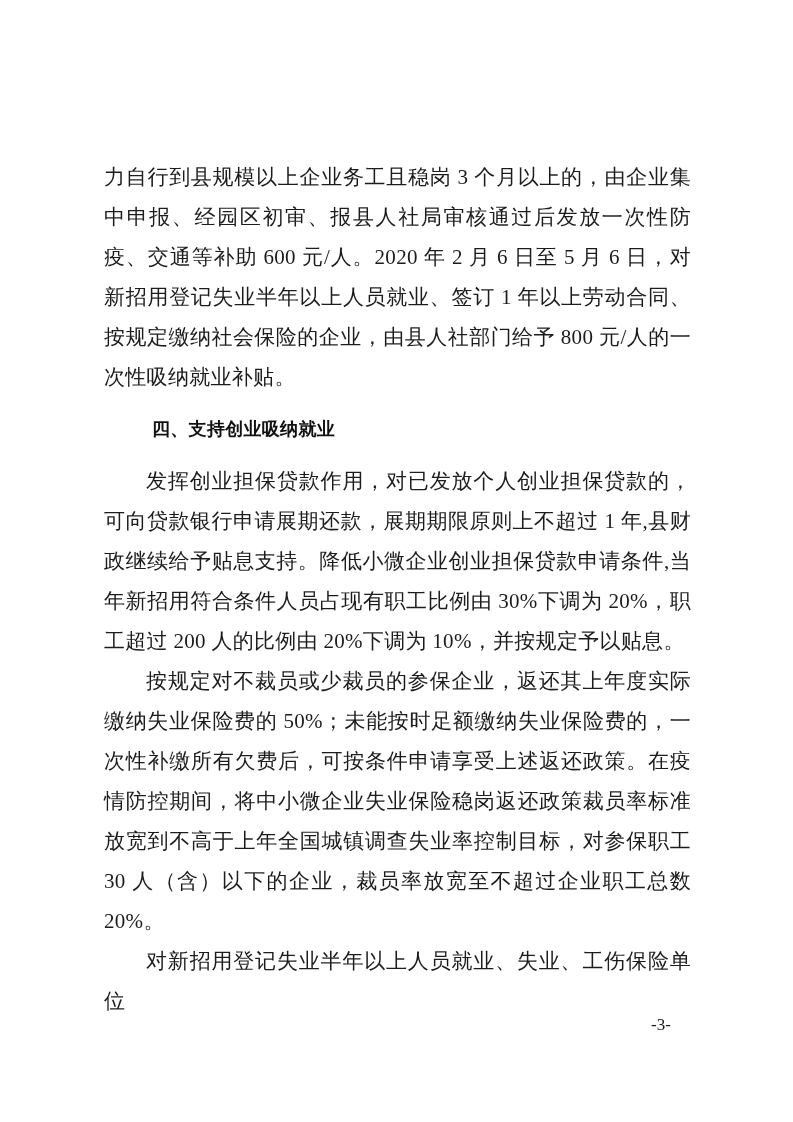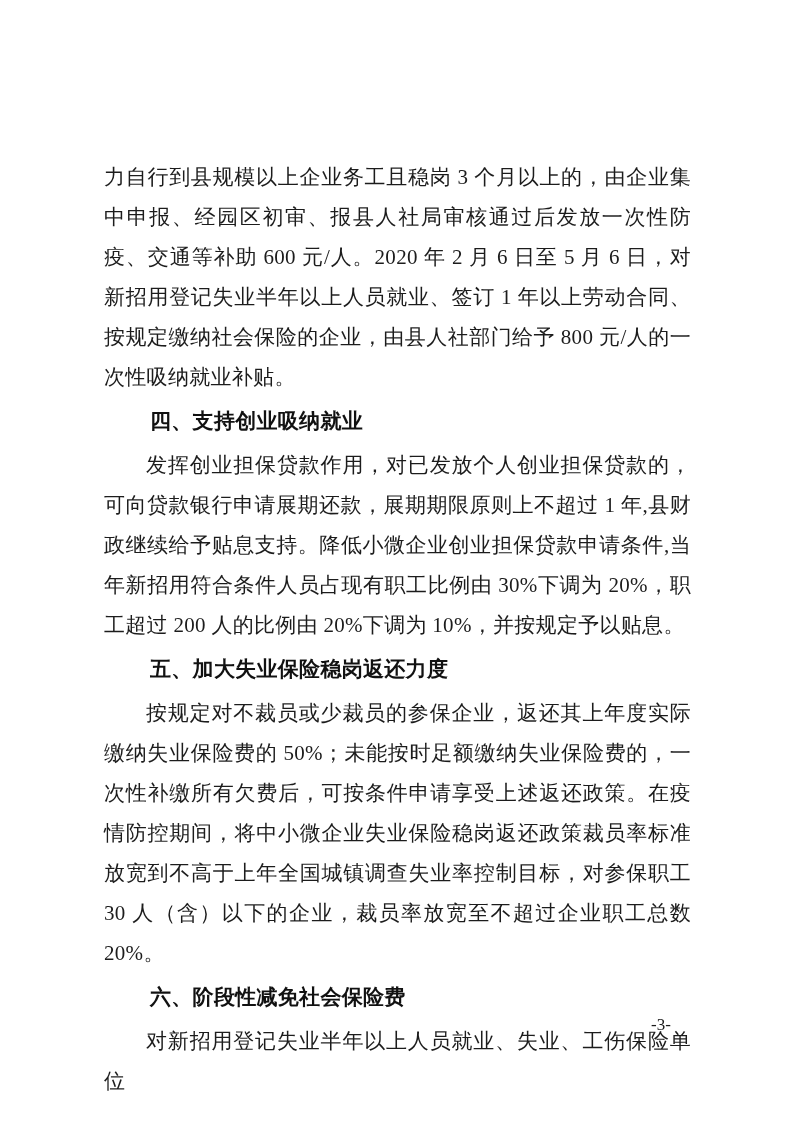--- a/index.html
+++ b/index.html
@@ -28,23 +28,23 @@
   }
   .para {
     margin: 0;
     padding: 0;
     text-indent: 2em;
   }
   .para.no-indent {
     text-indent: 0;
   }
   .heading {
-    margin: 4px;
+    margin: 12px;
     padding: 0;
-    font-size: 21px;
+    font-size: 18px;
     line-height: 40px;
     font-weight: bold;
     text-indent: 2em;
     text-align: left;
     font-family: "Liberation Sans", "DejaVu Sans", sans-serif;
     color: #111111;
   }
   .page-number {
     position: absolute;
     top: 1014px;
@@ -58,19 +58,17 @@
   }
 </style>
 </head>
 <body>
 
 <div class="page">
   <div class="body-text">
     <p class="para no-indent">力自行到县规模以上企业务工且稳岗 3 个月以上的，由企业集中申报、经园区初审、报县人社局审核通过后发放一次性防疫、交通等补助 600 元/人。2020 年 2 月 6 日至 5 月 6 日，对新招用登记失业半年以上人员就业、签订 1 年以上劳动合同、按规定缴纳社会保险的企业，由县人社部门给予 800 元/人的一次性吸纳就业补贴。</p>
     <h2 class="heading">四、支持创业吸纳就业</h2>
     <p class="para">发挥创业担保贷款作用，对已发放个人创业担保贷款的，可向贷款银行申请展期还款，展期期限原则上不超过 1 年,县财政继续给予贴息支持。降低小微企业创业担保贷款申请条件,当年新招用符合条件人员占现有职工比例由 30%下调为 20%，职工超过 200 人的比例由 20%下调为 10%，并按规定予以贴息。</p>
-    <h2 class="heading">五、加大失业保险稳岗返还力度</h2>
     <p class="para">按规定对不裁员或少裁员的参保企业，返还其上年度实际缴纳失业保险费的 50%；未能按时足额缴纳失业保险费的，一次性补缴所有欠费后，可按条件申请享受上述返还政策。在疫情防控期间，将中小微企业失业保险稳岗返还政策裁员率标准放宽到不高于上年全国城镇调查失业率控制目标，对参保职工 30 人（含）以下的企业，裁员率放宽至不超过企业职工总数 20%。</p>
-    <h2 class="heading">六、阶段性减免社会保险费</h2>
     <p class="para">对新招用登记失业半年以上人员就业、失业、工伤保险单位</p>
   </div>
   <div class="page-number">-3-</div>
 </div>
 
 </body></html>

